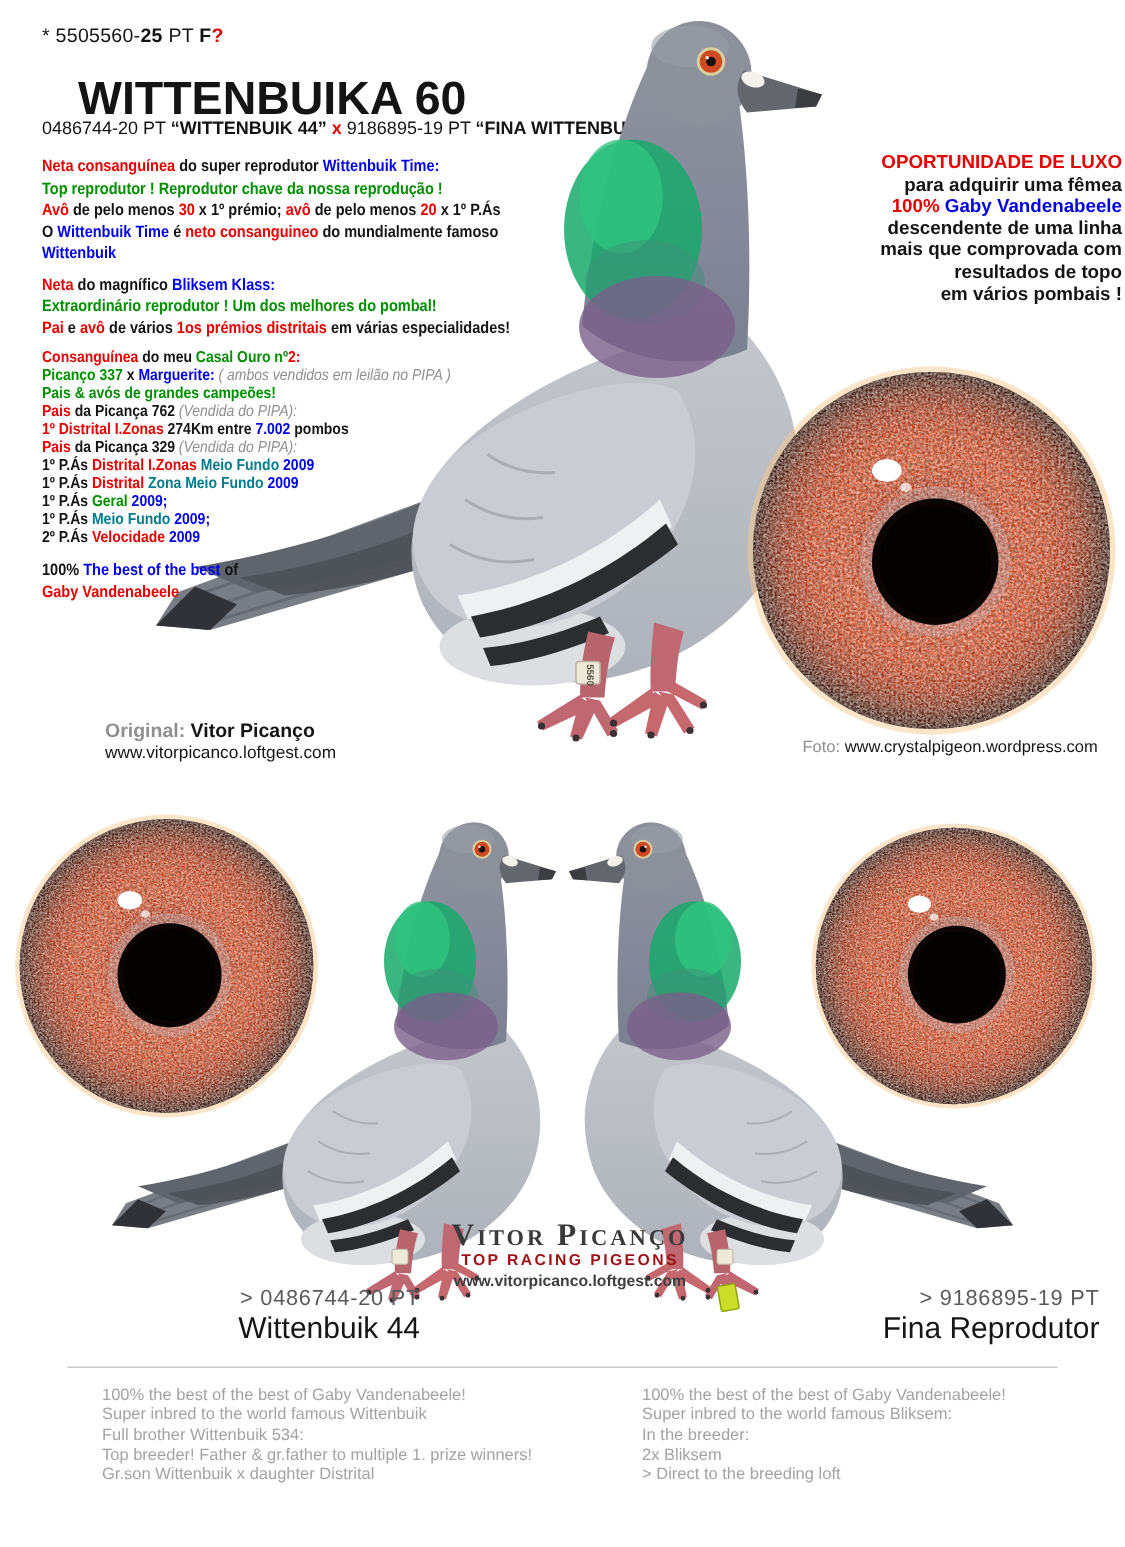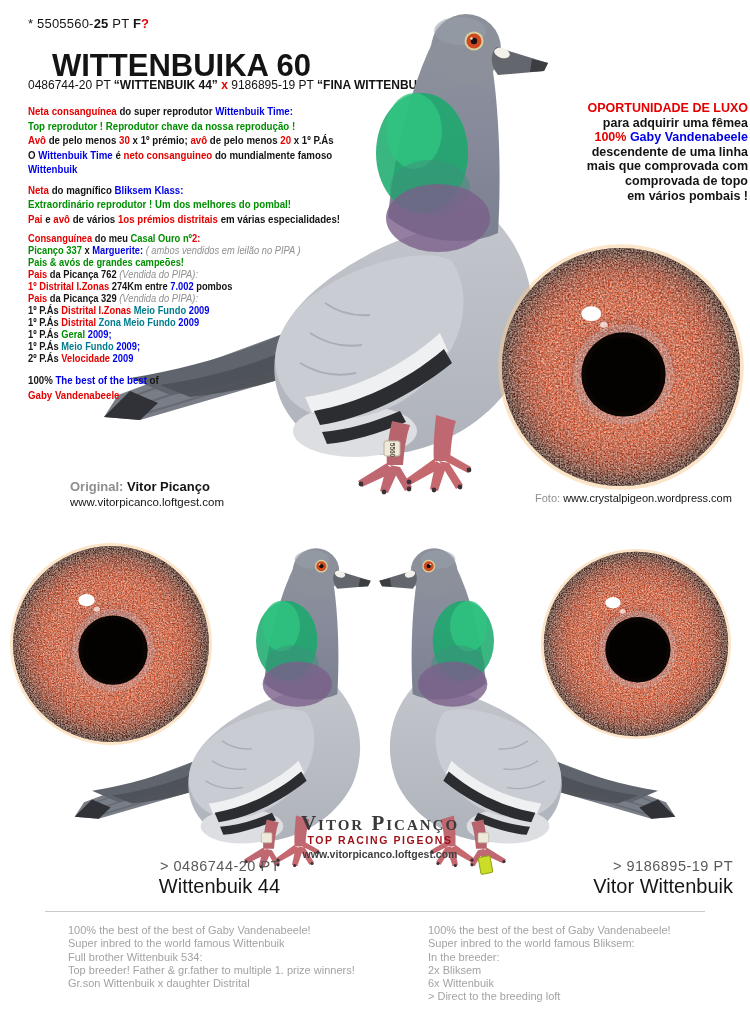--- a/index.html
+++ b/index.html
@@ -197,21 +197,21 @@
         <div class="rline"><span class="seg r">Gaby Vandenabeele</span></div>
       </div>
   </section>
 
   <aside class="abs offer">
       <div class="rline"><span class="seg r">OPORTUNIDADE DE LUXO</span></div>
       <div class="rline"><span class="seg k">para adquirir uma fêmea</span></div>
       <div class="rline"><span class="seg r">100% </span><span class="seg b">Gaby Vandenabeele</span></div>
       <div class="rline"><span class="seg k">descendente de uma linha</span></div>
       <div class="rline"><span class="seg k">mais que comprovada com</span></div>
-      <div class="rline"><span class="seg k">comprovada de topo</span></div>
+      <div class="rline"><span class="seg k">resultados de topo</span></div>
       <div class="rline"><span class="seg k">em vários pombais !</span></div>
     </aside>
 
   <div class="abs photo main-pigeon">
     <svg viewBox="0 0 450 500">
         <use href="#pigeon"></use>
       </svg>
   </div>
   <div class="abs band-digits">5560</div>
 
@@ -255,34 +255,33 @@
     <div class="logo-tagline">TOP RACING PIGEONS</div>
     <div class="logo-url">www.vitorpicanco.loftgest.com</div>
   </div>
 
   <div class="abs parent-label sire-label">
     <div class="pring">&gt; 0486744-20 PT</div>
     <div class="pname">Wittenbuik 44</div>
   </div>
   <div class="abs parent-label dam-label">
     <div class="pring">&gt; 9186895-19 PT</div>
-    <div class="pname">Vitor Wittenbuik</div>
+    <div class="pname">Fina Reprodutor</div>
   </div>
 
   <div class="abs divider"></div>
 
   <div class="abs notes notes-sire">
       <div class="note-line">100% the best of the best of Gaby Vandenabeele!</div>
       <div class="note-line">Super inbred to the world famous Wittenbuik</div>
       <div class="note-line">Full brother Wittenbuik 534:</div>
       <div class="note-line">Top breeder! Father &amp; gr.father to multiple 1. prize winners!</div>
       <div class="note-line">Gr.son Wittenbuik x daughter Distrital</div>
     </div>
   <div class="abs notes notes-dam">
       <div class="note-line">100% the best of the best of Gaby Vandenabeele!</div>
       <div class="note-line">Super inbred to the world famous Bliksem:</div>
       <div class="note-line">In the breeder:</div>
       <div class="note-line">2x Bliksem</div>
-      <div class="note-line">6x Wittenbuik</div>
       <div class="note-line">&gt; Direct to the breeding loft</div>
     </div>
 
 </div>
 
 </body></html>

